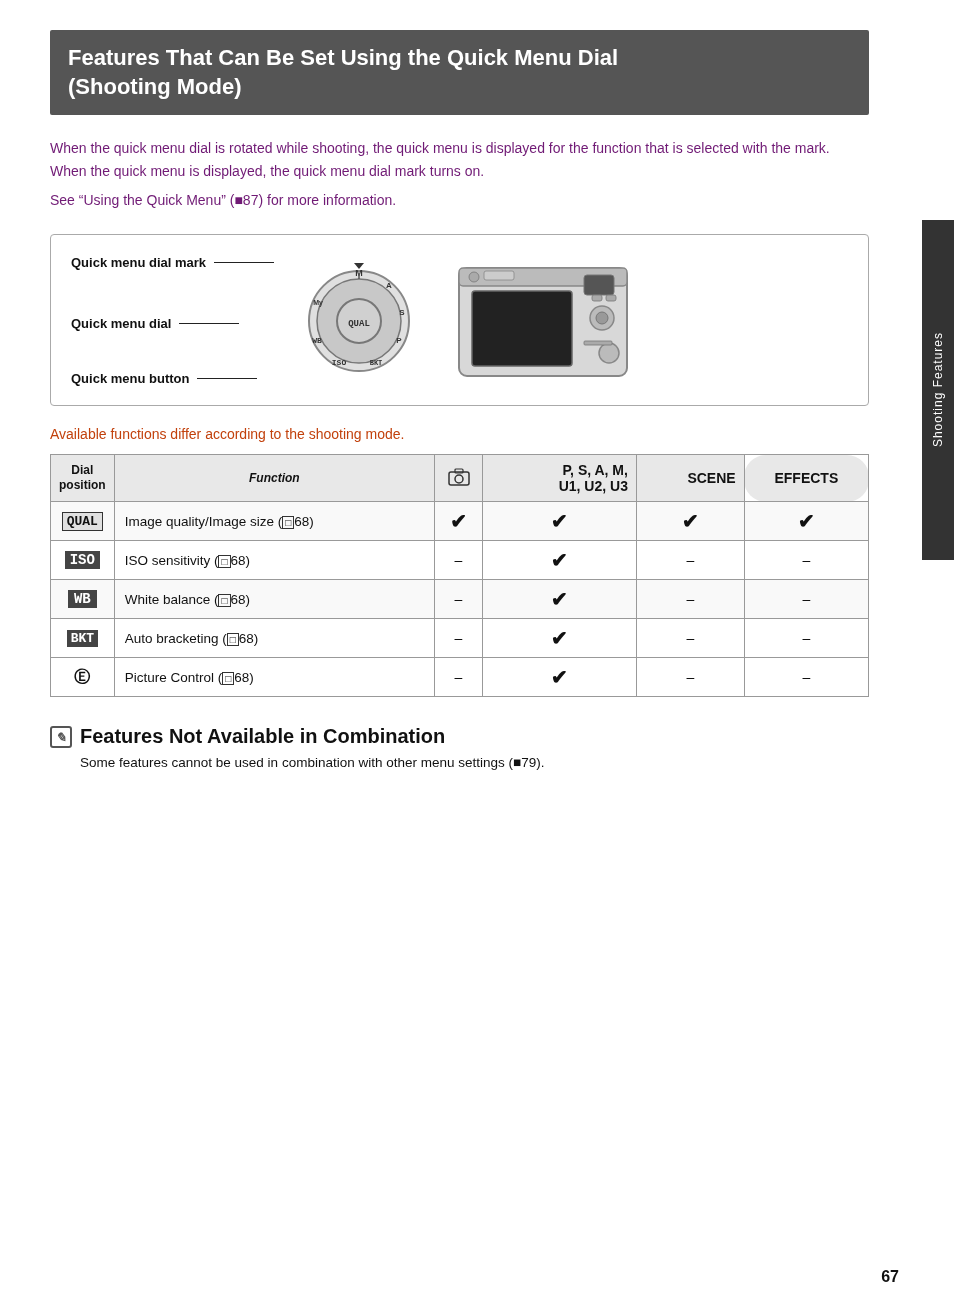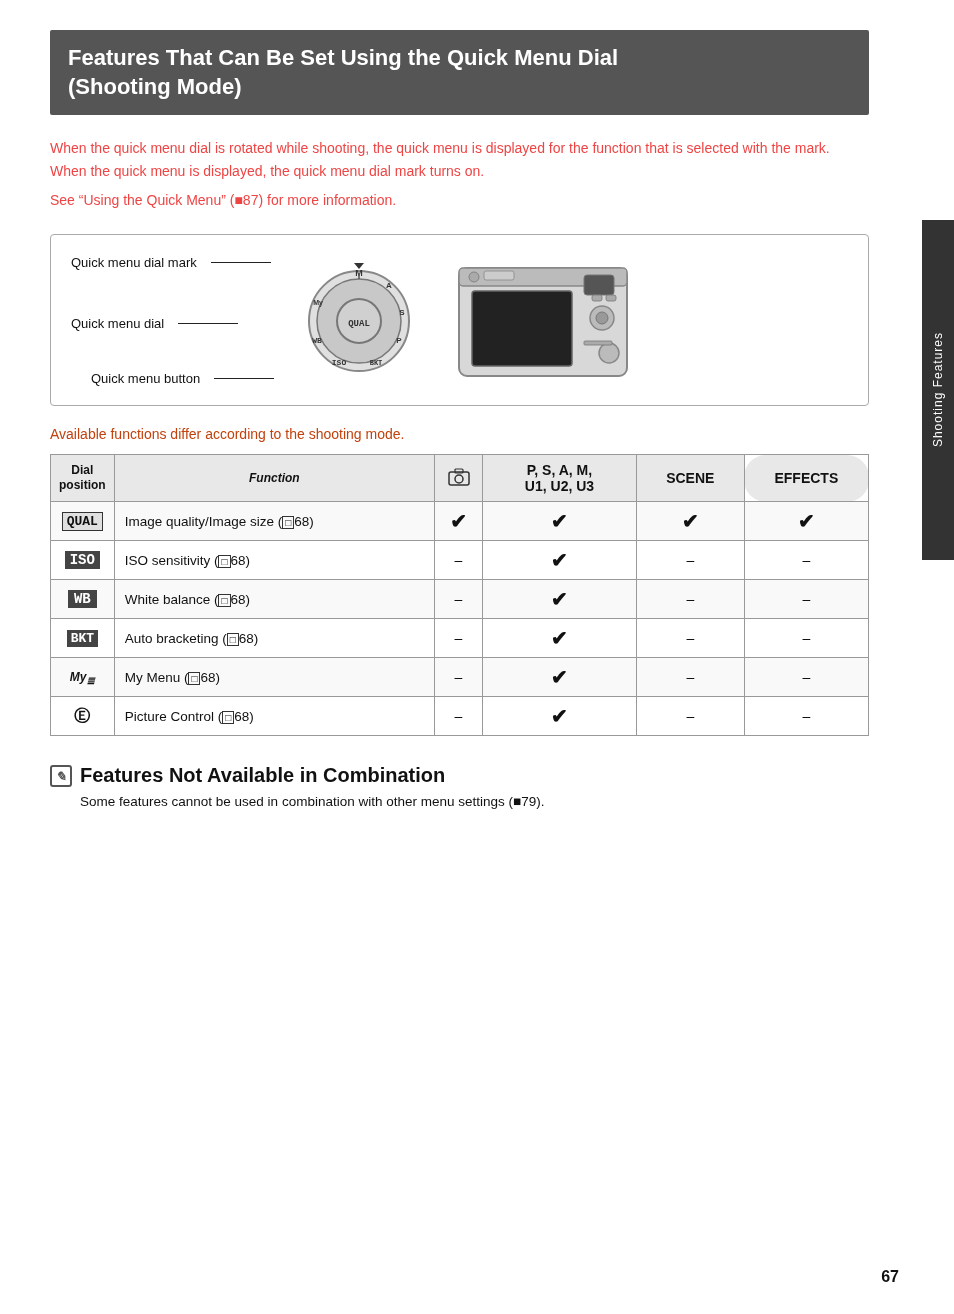--- a/index.html
+++ b/index.html
@@ -53,21 +53,21 @@
     .title-box h1 {
       color: #ffffff;
       font-size: 22px;
       font-weight: bold;
       line-height: 1.3;
     }
     
     .intro-text {
       font-size: 14px;
       line-height: 1.65;
-      color: #ef4444;
+      color: #701a75;
       margin-bottom: 6px;
     }
     
     .diagram-box {
       border: 1.5px solid #aaa;
       border-radius: 4px;
       padding: 18px 20px;
       margin: 22px 0 20px 0;
       display: flex;
       align-items: center;
@@ -78,22 +78,23 @@
       display: flex;
       flex-direction: column;
       gap: 22px;
       min-width: 180px;
     }
     .diagram-label {
       font-size: 13px;
       color: #111;
       display: flex;
       align-items: center;
-      gap: 8px;
+      gap: 2px;
       white-space: nowrap;
+      font-weight: bold;
     }
     .diagram-label-line {
       display: inline-block;
       width: 60px;
       height: 1px;
       background: #222;
       margin-left: 6px;
       vertical-align: middle;
     }
     .dial-svg-wrap {
@@ -224,21 +225,21 @@
 
       <div class="diagram-labels">
         <div class="diagram-label">
           <span>Quick menu dial mark</span>
           <span class="diagram-label-line"></span>
         </div>
         <div class="diagram-label" style="margin-top:24px;">
           <span>Quick menu dial</span>
           <span class="diagram-label-line"></span>
         </div>
-        <div class="diagram-label" style="margin-top:18px;margin-left:20px;">
+        <div class="diagram-label" style="margin-top:18px;">
           <span>Quick menu button</span>
           <span class="diagram-label-line"></span>
         </div>
       </div>
 
       <div class="dial-svg-wrap">
         <svg width="130" height="130" viewBox="0 0 130 130">
 
           <circle cx="65" cy="68" r="50" fill="#e0e0e0" stroke="#888" stroke-width="2"></circle>
 
@@ -300,22 +301,22 @@
           <th class="dial-col header-dial">Dial<br>position</th>
           <th class="header-dial" style="min-width:200px;font-style:italic;">Function</th>
           <th style="width:48px;">
             
             <svg width="22" height="18" viewBox="0 0 22 18">
               <rect x="1" y="4" width="20" height="13" rx="2" fill="none" stroke="#333" stroke-width="1.5"></rect>
               <circle cx="11" cy="11" r="4" fill="none" stroke="#333" stroke-width="1.5"></circle>
               <rect x="7" y="1" width="8" height="4" rx="1" fill="none" stroke="#333" stroke-width="1.2"></rect>
             </svg>
           </th>
-          <th class="header-psam" style="min-width:100px;">P, S, A, M,<br>U1, U2, U3</th>
-          <th class="header-scene" style="min-width:70px;">SCENE</th>
+          <th class="header-psam" style="min-width:100px;text-align:right;">P, S, A, M,<br>U1, U2, U3</th>
+          <th class="header-scene" style="min-width:70px;text-align:right;">SCENE</th>
           <th class="header-effects" style="min-width:75px;border-radius:22px;">EFFECTS</th>
         </tr>
       </thead>
       <tbody id="table-body">
       <tr style="background: rgb(249, 249, 249);">
             <td class="dial-col"><span style="font-family:'Courier New',monospace;font-weight:bold;font-size:13px;border:1.5px solid #333;padding:1px 4px;background:#e0e0e0;">QUAL</span></td>
             <td class="func-col">Image quality/Image size (<span style="font-size:10px;border:1px solid #333;padding:0 2px;">□</span>68)</td>
             <td><span style="font-size:20px;font-weight:bold;">✔</span></td>
             <td><span style="font-size:20px;font-weight:bold;">✔</span></td>
             <td><span style="font-size:20px;font-weight:bold;">✔</span></td>
@@ -338,28 +339,20 @@
             <td><span style="font-size:14px;">–</span></td>
           </tr>
           <tr>
             <td class="dial-col"><span style="font-family:'Courier New',monospace;font-weight:bold;font-size:13px;background:#444;color:#fff;padding:1px 4px;">BKT</span></td>
             <td class="func-col">Auto bracketing (<span style="font-size:10px;border:1px solid #333;padding:0 2px;">□</span>68)</td>
             <td><span style="font-size:14px;">–</span></td>
             <td><span style="font-size:20px;font-weight:bold;">✔</span></td>
             <td><span style="font-size:14px;">–</span></td>
             <td><span style="font-size:14px;">–</span></td>
           </tr>
-          <tr style="background: rgb(249, 249, 249);">
-            <td class="dial-col"><span style="font-family:'Arial',sans-serif;font-size:12px;font-weight:bold;font-style:italic;">My<sub>≣</sub></span></td>
-            <td class="func-col">My Menu (<span style="font-size:10px;border:1px solid #333;padding:0 2px;">□</span>68)</td>
-            <td><span style="font-size:14px;">–</span></td>
-            <td><span style="font-size:20px;font-weight:bold;">✔</span></td>
-            <td><span style="font-size:14px;">–</span></td>
-            <td><span style="font-size:14px;">–</span></td>
-          </tr>
           <tr>
             <td class="dial-col"><span style="font-size:16px;">Ⓔ</span></td>
             <td class="func-col">Picture Control (<span style="font-size:10px;border:1px solid #333;padding:0 2px;">□</span>68)</td>
             <td><span style="font-size:14px;">–</span></td>
             <td><span style="font-size:20px;font-weight:bold;">✔</span></td>
             <td><span style="font-size:14px;">–</span></td>
             <td><span style="font-size:14px;">–</span></td>
           </tr>
         </tbody>
     </table>

